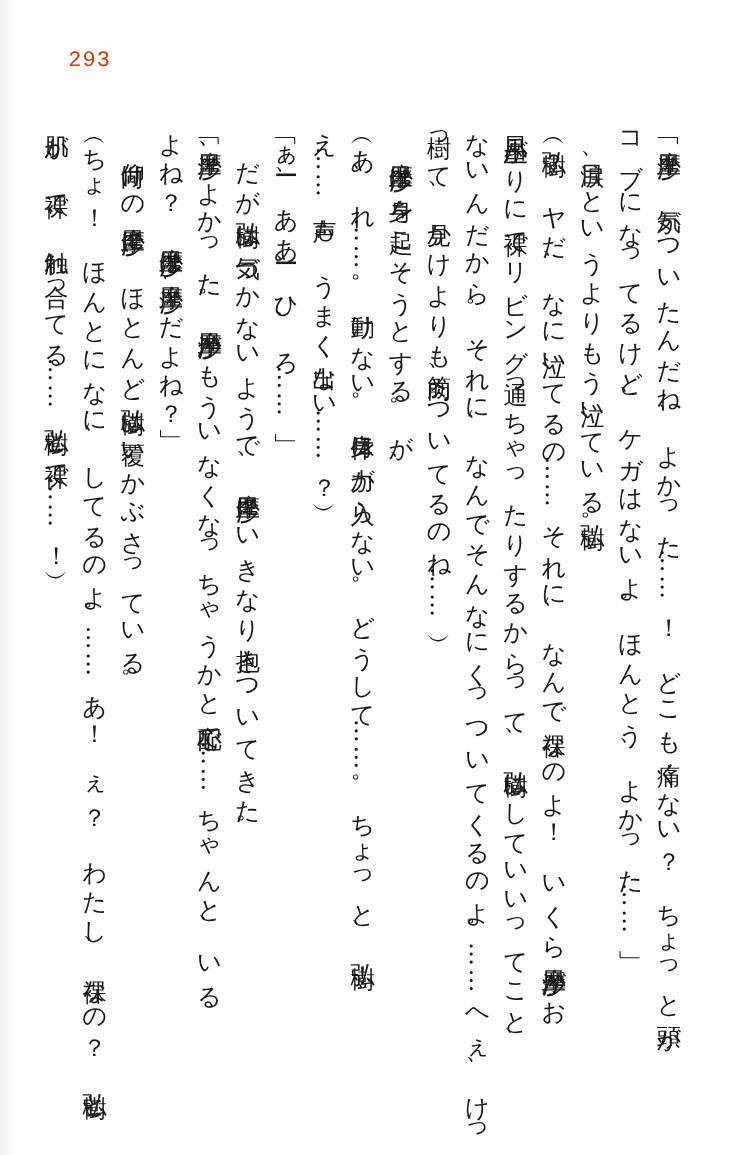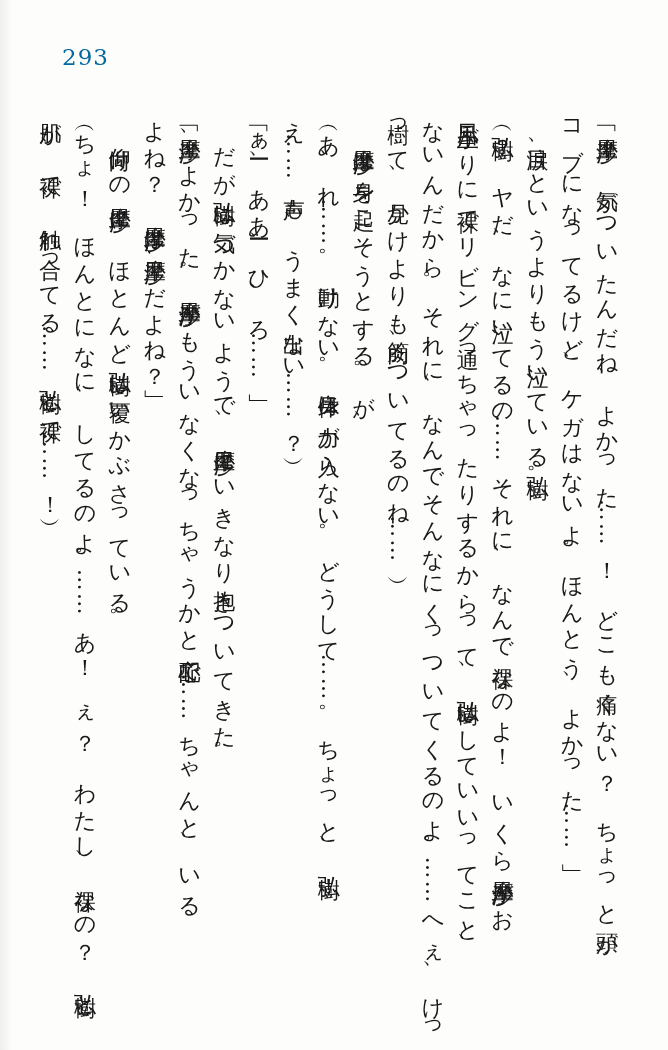--- a/index.html
+++ b/index.html
@@ -20,23 +20,24 @@
     left: 0;
     top: 0;
     width: 12px;
     height: 100%;
     background: linear-gradient(to right, rgba(0,0,0,0.06), rgba(0,0,0,0));
   }
   .page-number {
     position: absolute;
     top: 44px;
     left: 62px;
-    font-size: 23px;
-    color: #0369a1;
+    font-size: 20px;
+    color: #c2410c;
     letter-spacing: 1px;
+    font-family: Liberation Mono, monospace;
   }
   .text-block {
     position: absolute;
     top: 106px;
     right: 44px;
     height: 938px;
     writing-mode: vertical-rl;
     text-orientation: mixed;
     font-size: 22px;
     line-height: 34.8px;

